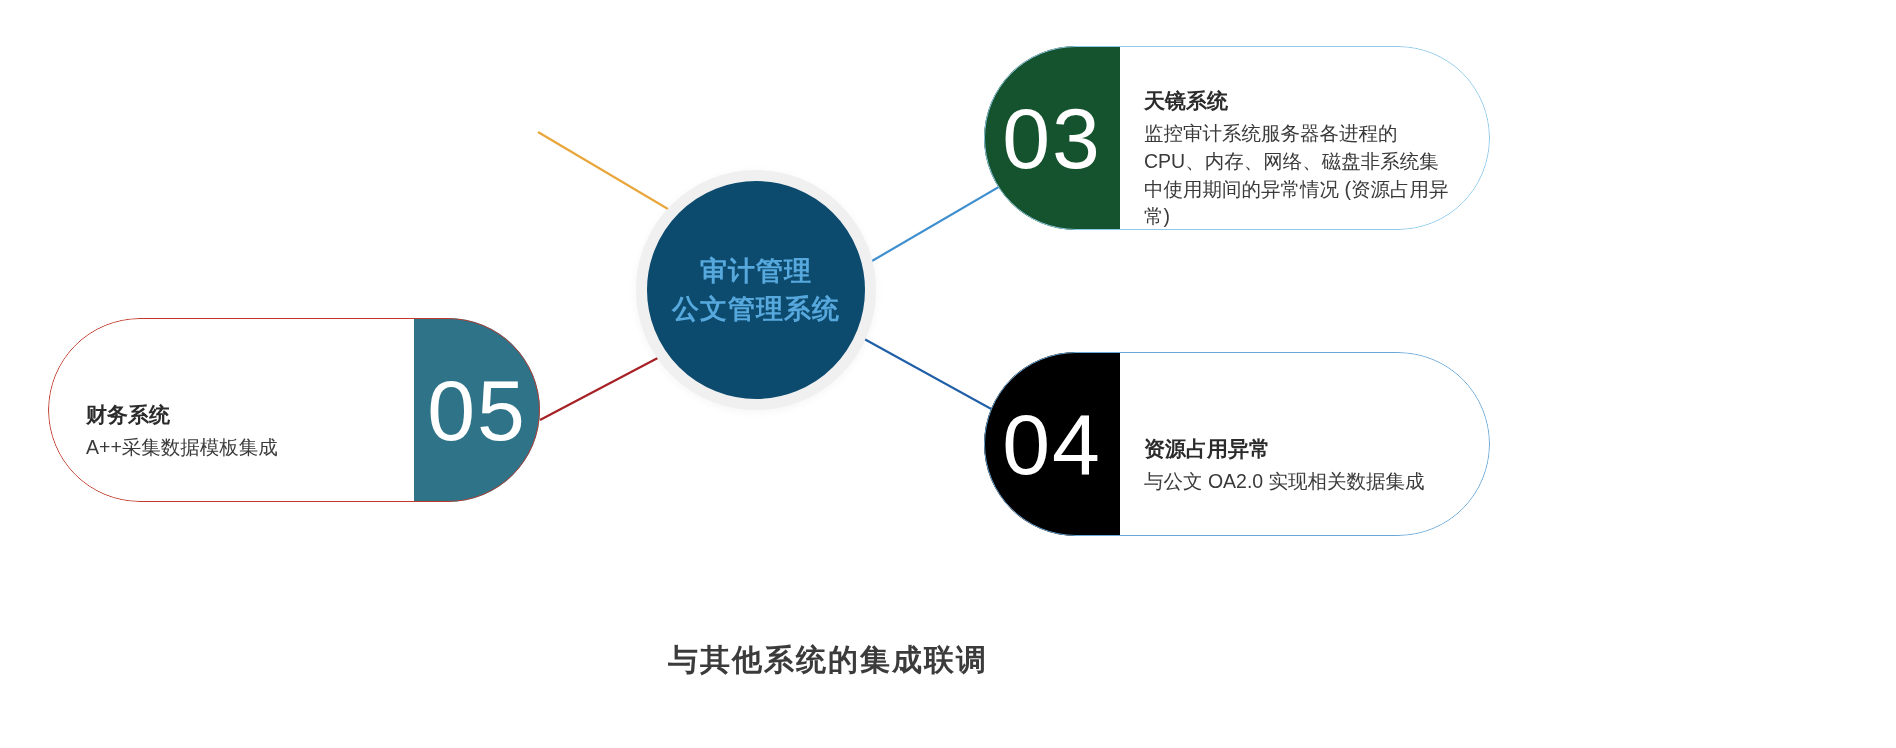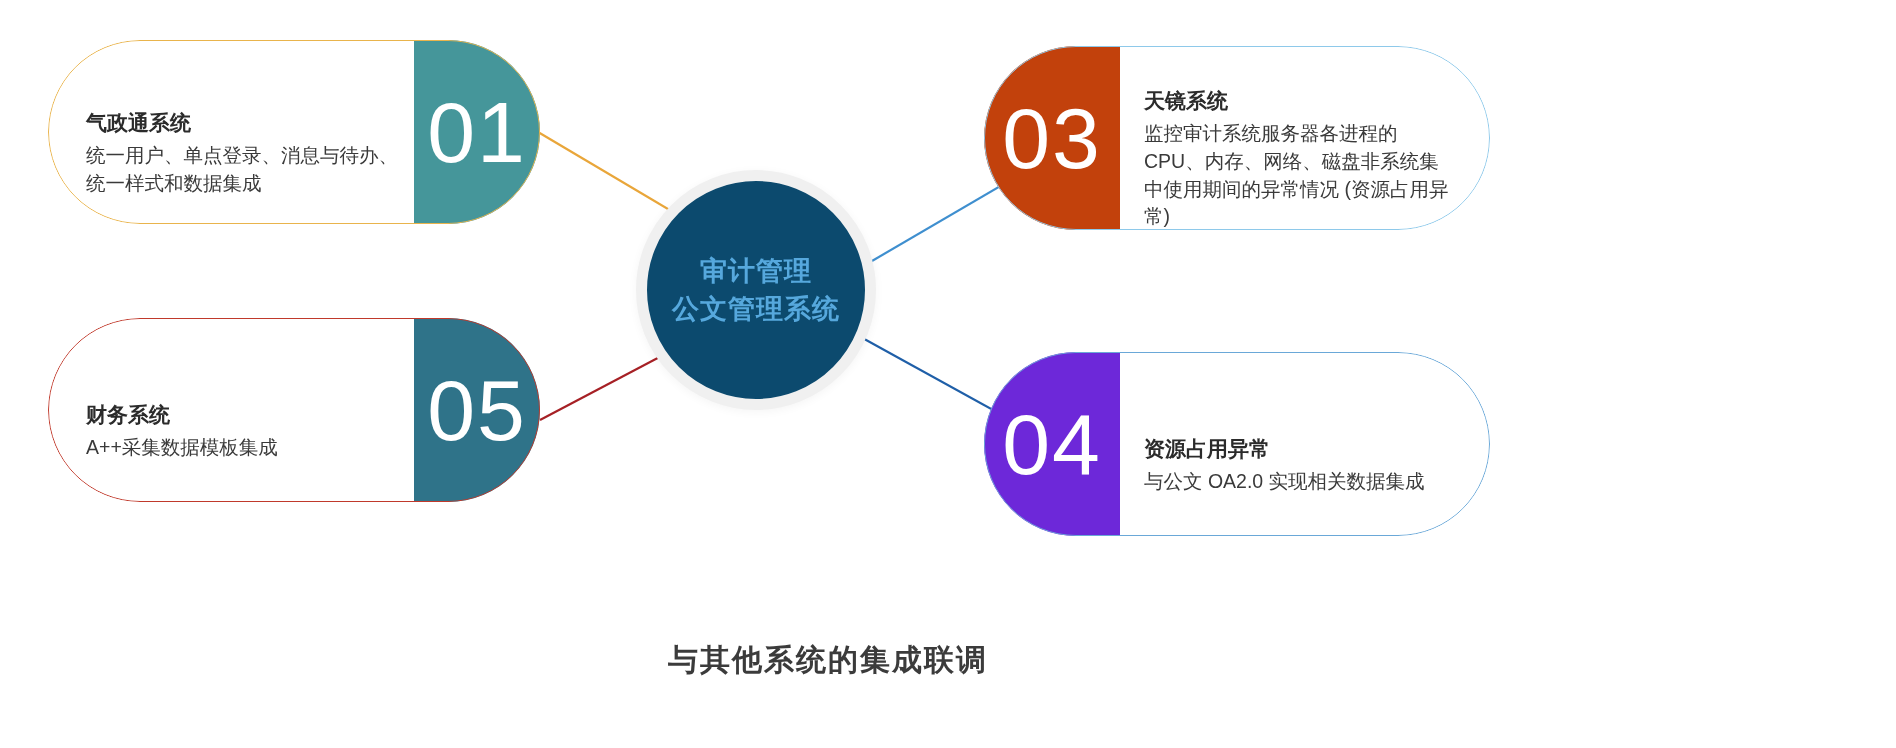--- a/index.html
+++ b/index.html
@@ -136,56 +136,46 @@
     <line x1="540" y1="420" x2="768" y2="300" stroke="#a62025" stroke-width="2.2"></line>
     <line x1="1062" y1="150" x2="860" y2="268" stroke="#3f8fcf" stroke-width="2.2"></line>
     <line x1="1062" y1="448" x2="848" y2="330" stroke="#1f5fa8" stroke-width="2.2"></line>
   </svg>
 
   <div class="center-circle" style="border-color: rgb(240, 240, 240);">
     <div class="center-line" style="color: rgb(86, 168, 221);">审计管理</div>
     <div class="center-line" style="color: rgb(86, 168, 221);">公文管理系统</div>
   </div>
 
-  <div class="card left" id="card-01">
-    <div class="pill">
-      <div class="body">
-        <div class="card-title">气政通系统</div>
-        <div class="card-desc">统一用户、单点登录、消息与待办、统一样式和数据集成</div>
-      </div>
-      <div class="badge" style="background: rgb(69, 150, 154);">01</div>
-      <div class="pill-border" style="border-color: rgb(233, 180, 76);"></div>
-    </div>
-  </div>
 
   <div class="card left" id="card-02">
     <div class="pill">
       <div class="body">
         <div class="card-title">财务系统</div>
         <div class="card-desc">A++采集数据模板集成</div>
       </div>
       <div class="badge" style="background: rgb(47, 115, 137);">05</div>
       <div class="pill-border" style="border-color: rgb(192, 57, 43);"></div>
     </div>
   </div>
 
   <div class="card right" id="card-03">
     <div class="pill">
-      <div class="badge" style="background: #c2410c;">03</div>
+      <div class="badge" style="background: #14532d;">03</div>
       <div class="body">
         <div class="card-title">天镜系统</div>
         <div class="card-desc">监控审计系统服务器各进程的CPU、内存、网络、磁盘非系统集中使用期间的异常情况 (资源占用异常)</div>
       </div>
       <div class="pill-border" style="border-color: rgb(142, 201, 234);"></div>
     </div>
   </div>
 
   <div class="card right" id="card-04">
     <div class="pill">
-      <div class="badge" style="background: #6d28d9;">04</div>
+      <div class="badge" style="background: #000000;">04</div>
       <div class="body">
         <div class="card-title">资源占用异常</div>
         <div class="card-desc">与公文 OA2.0 实现相关数据集成</div>
       </div>
       <div class="pill-border" style="border-color: rgb(106, 168, 216);"></div>
     </div>
   </div>
 
   <div class="caption">与其他系统的集成联调</div>
 

